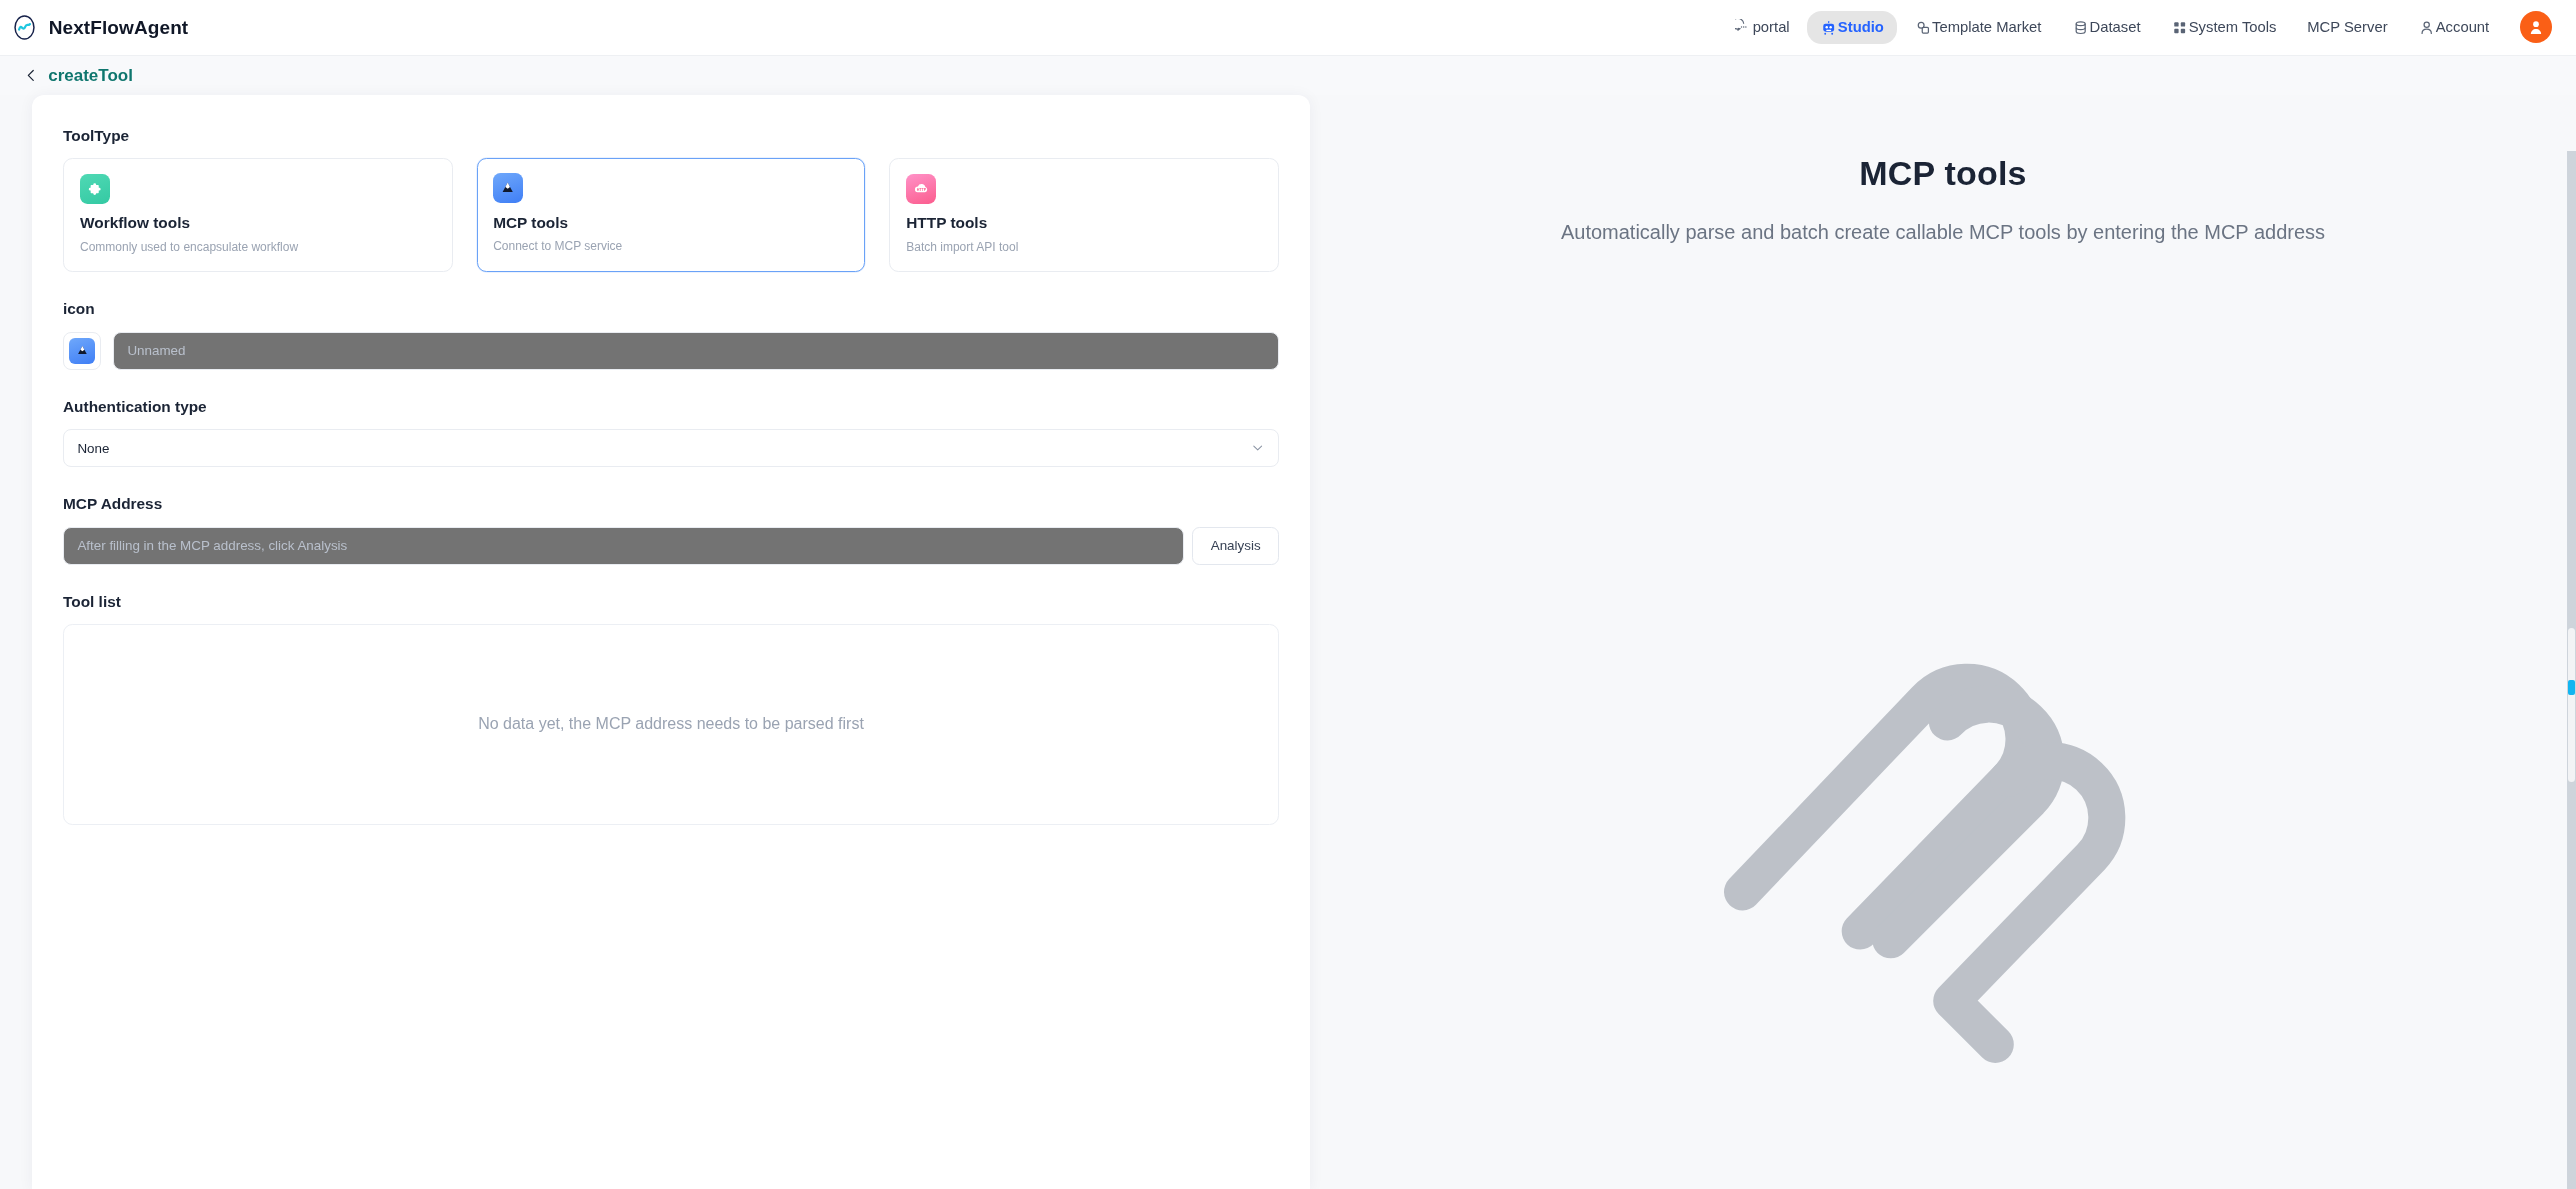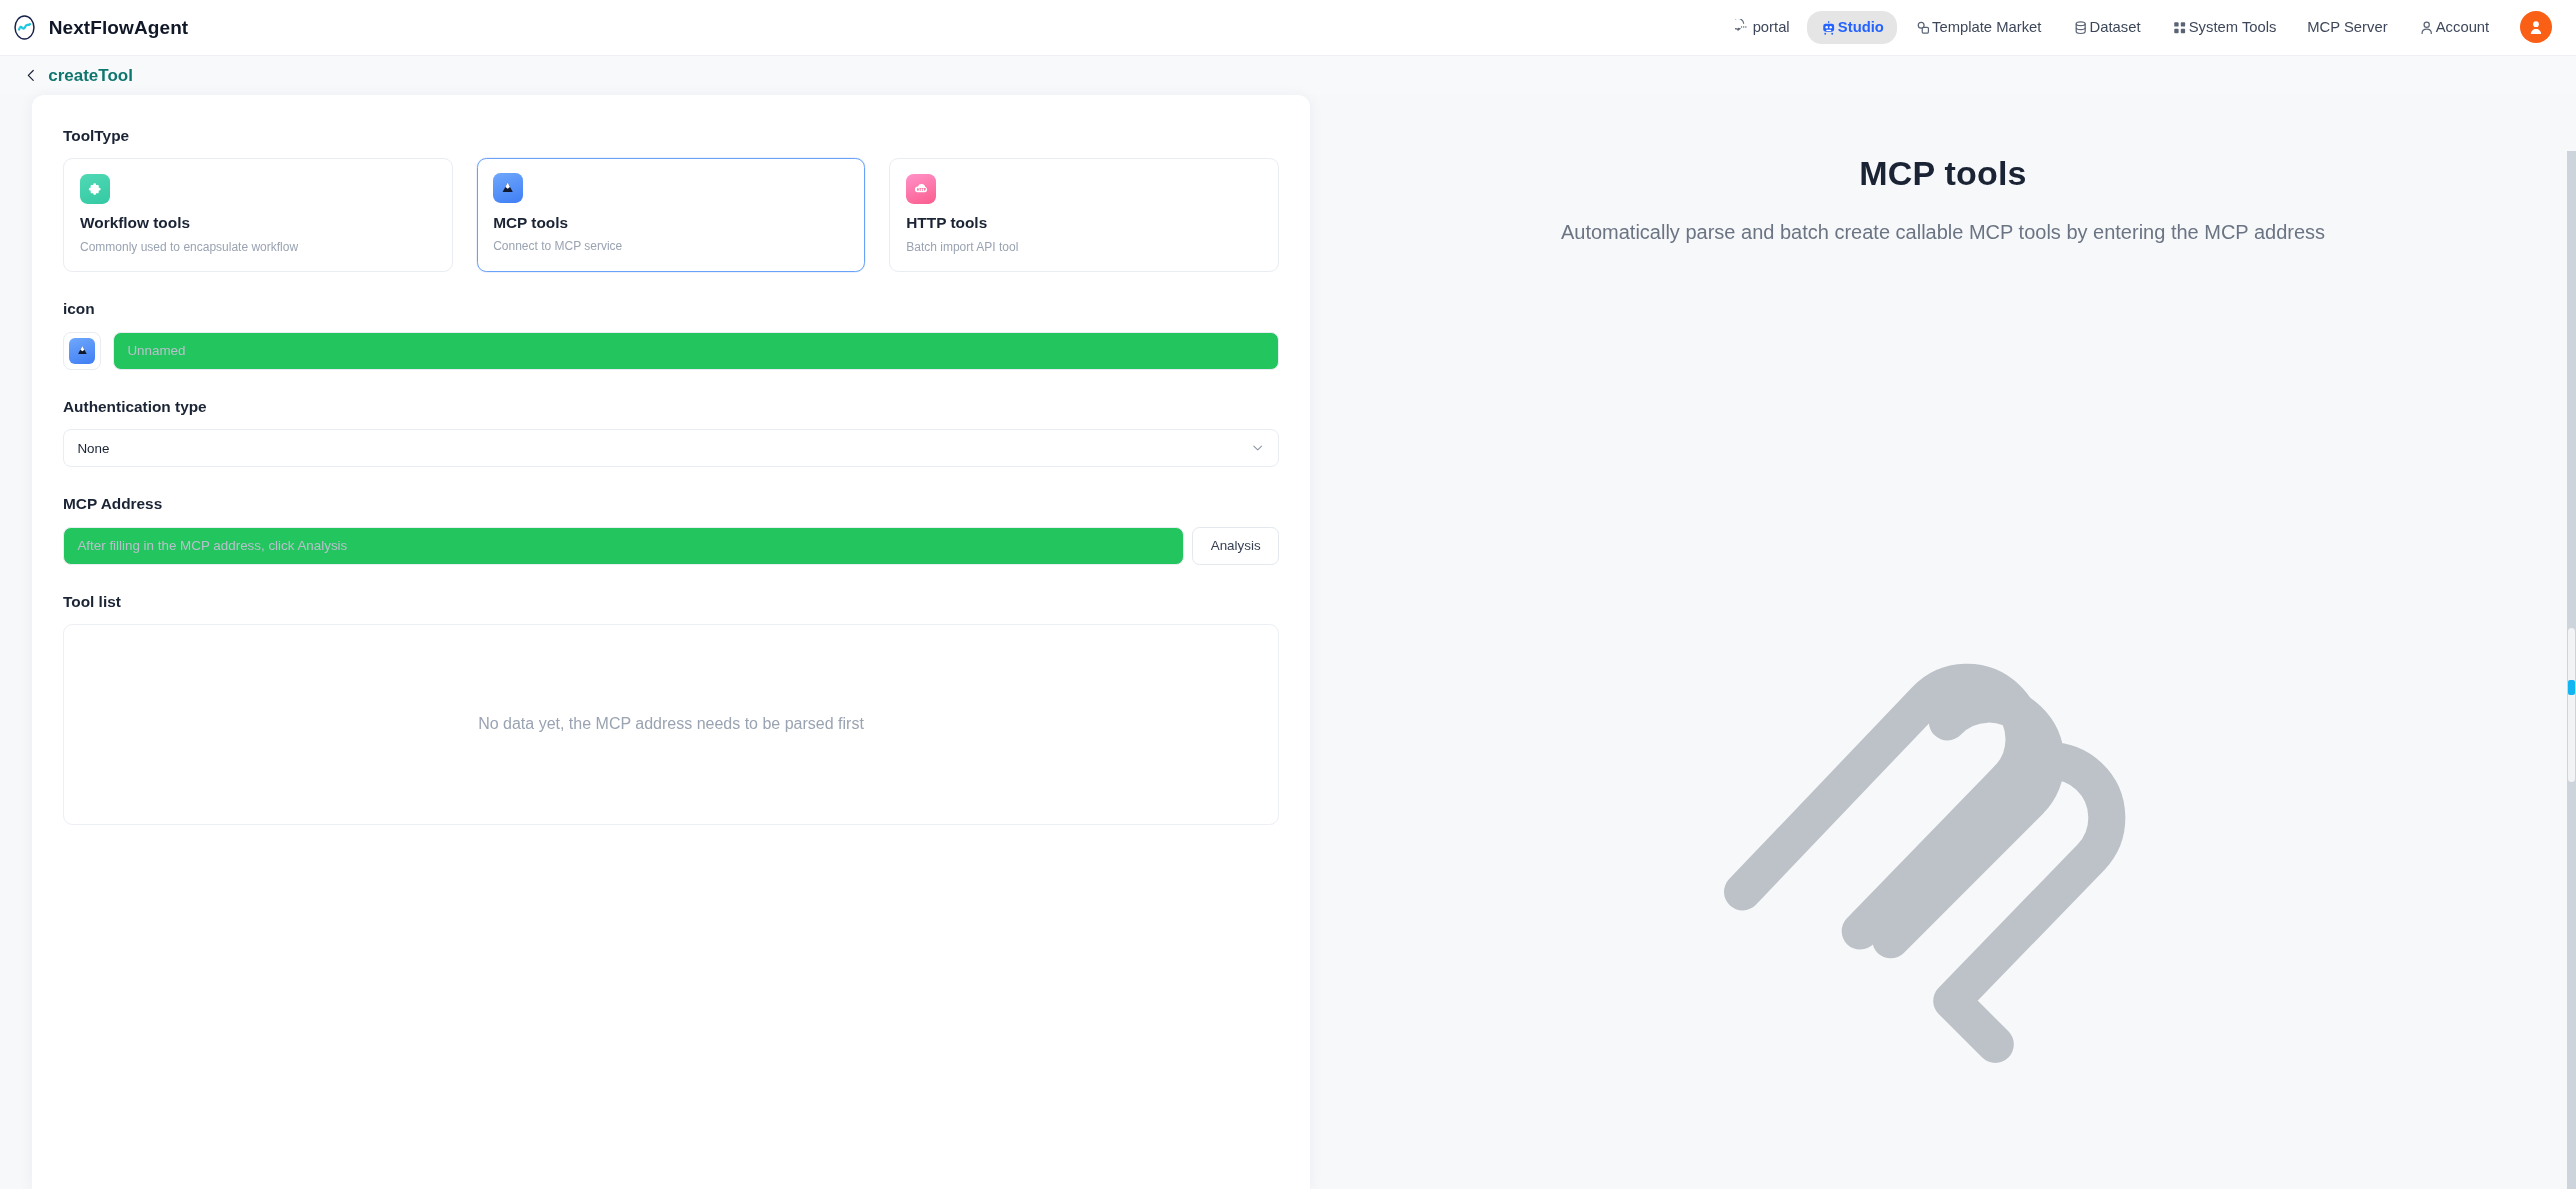--- a/index.html
+++ b/index.html
@@ -111,21 +111,21 @@
     cursor: pointer; flex: 0 0 38px;
   }
   .icon-box .inner {
     width: 25.5px; height: 25.5px; border-radius: 6px;
     background: linear-gradient(160deg,#6fa8fb,#3f7ef5);
     display: flex; align-items: center; justify-content: center;
   }
   .input {
     flex: 1 1 auto; height: 38px;
     border: 0.7px solid #e9ecf1; border-radius: 8px;
-    background: #22c55e; padding: 0 13.4px;
+    background: #737373; padding: 0 13.4px;
     font-size: 13.4px; color: #1b2435;
     font-family: "Liberation Sans", sans-serif;
     outline: none;
   }
   .input::placeholder { color: #b9c0cc; }
 
   
   .select {
     height: 38px; width: 100%;
     border: 0.7px solid #e9ecf1; border-radius: 8px;

